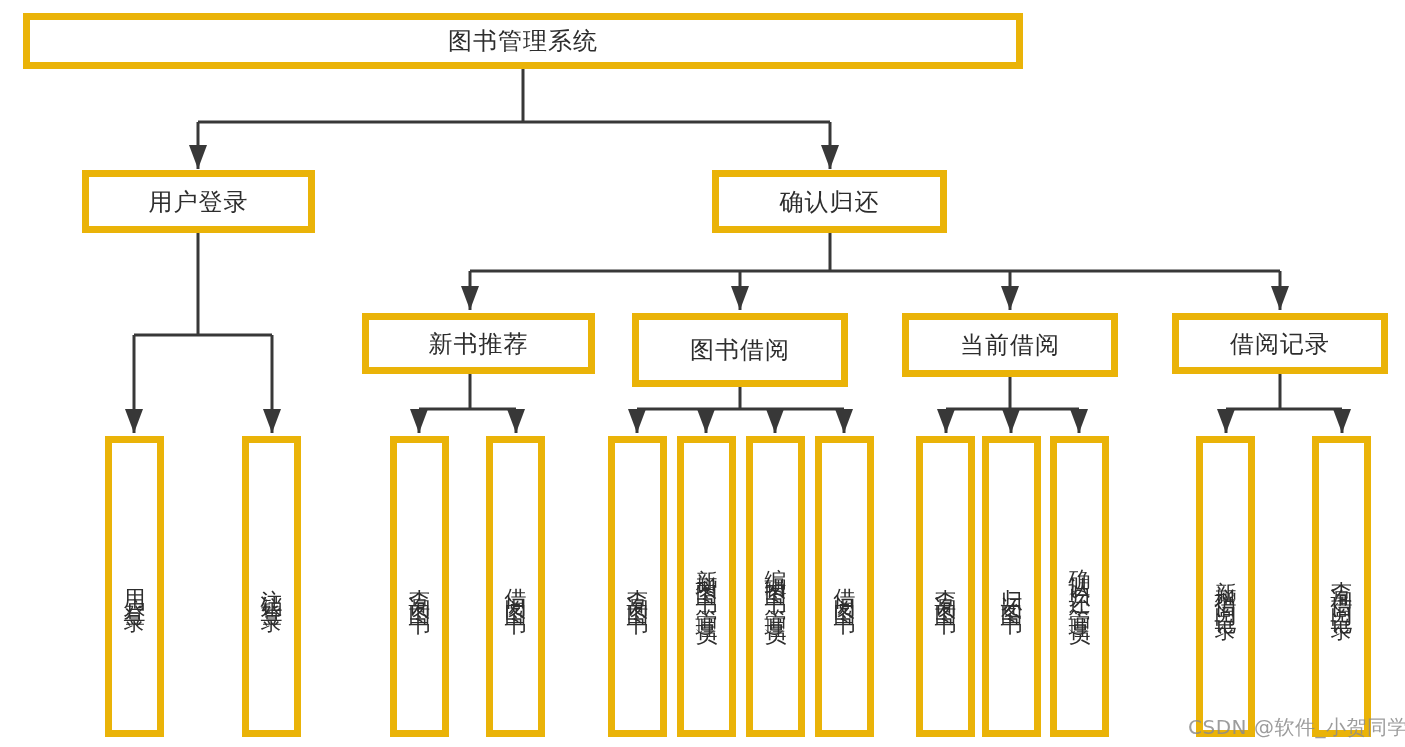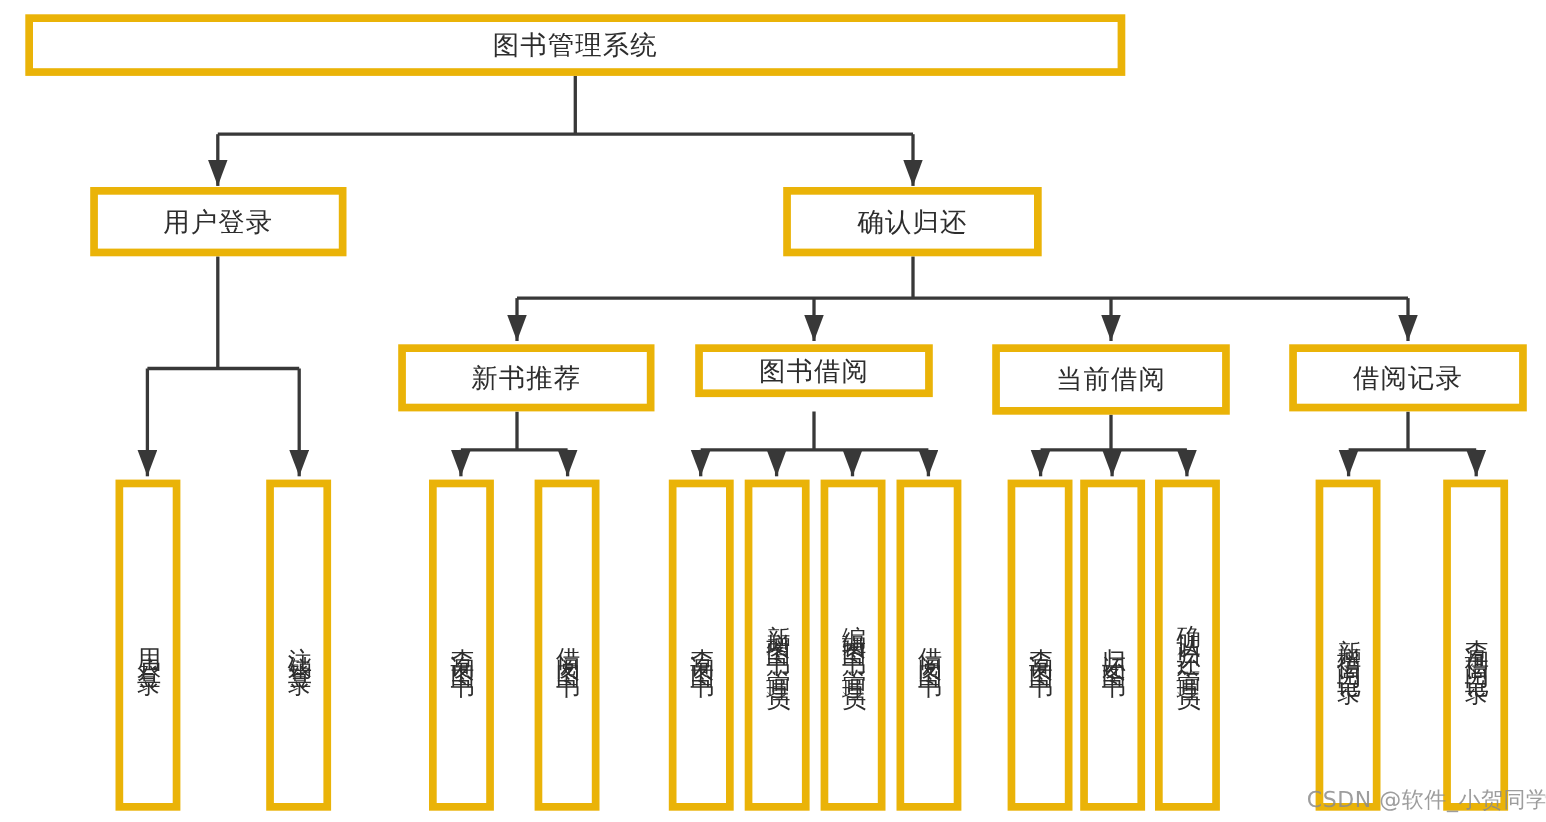--- a/index.html
+++ b/index.html
@@ -101,21 +101,21 @@
       </g>
     </g>
   </svg>
 
   <div class="node hnode" style="left:23px;top:13px;width:1000px;height:56px;">图书管理系统</div>
 
   <div class="node hnode" style="left:82px;top:170px;width:233px;height:63px;">用户登录</div>
   <div class="node hnode" style="left:712px;top:170px;width:235px;height:63px;">确认归还</div>
 
   <div class="node hnode" style="left:362px;top:313px;width:233px;height:61px;">新书推荐</div>
-  <div class="node hnode" style="left:632px;top:313px;width:216px;height:48px;">图书借阅</div>
+  <div class="node hnode" style="left:632px;top:313px;width:216px;height:74px;">图书借阅</div>
   <div class="node hnode" style="left:902px;top:313px;width:216px;height:64px;">当前借阅</div>
   <div class="node hnode" style="left:1172px;top:313px;width:216px;height:61px;">借阅记录</div>
 
   <div class="node leaf" style="left:105px;top:436px;width:59px;height:301px;">
     <span class="vtext">用户登录</span>
   </div>
   <div class="node leaf" style="left:242px;top:436px;width:59px;height:301px;">
     <span class="vtext">注销登录</span>
   </div>
 

